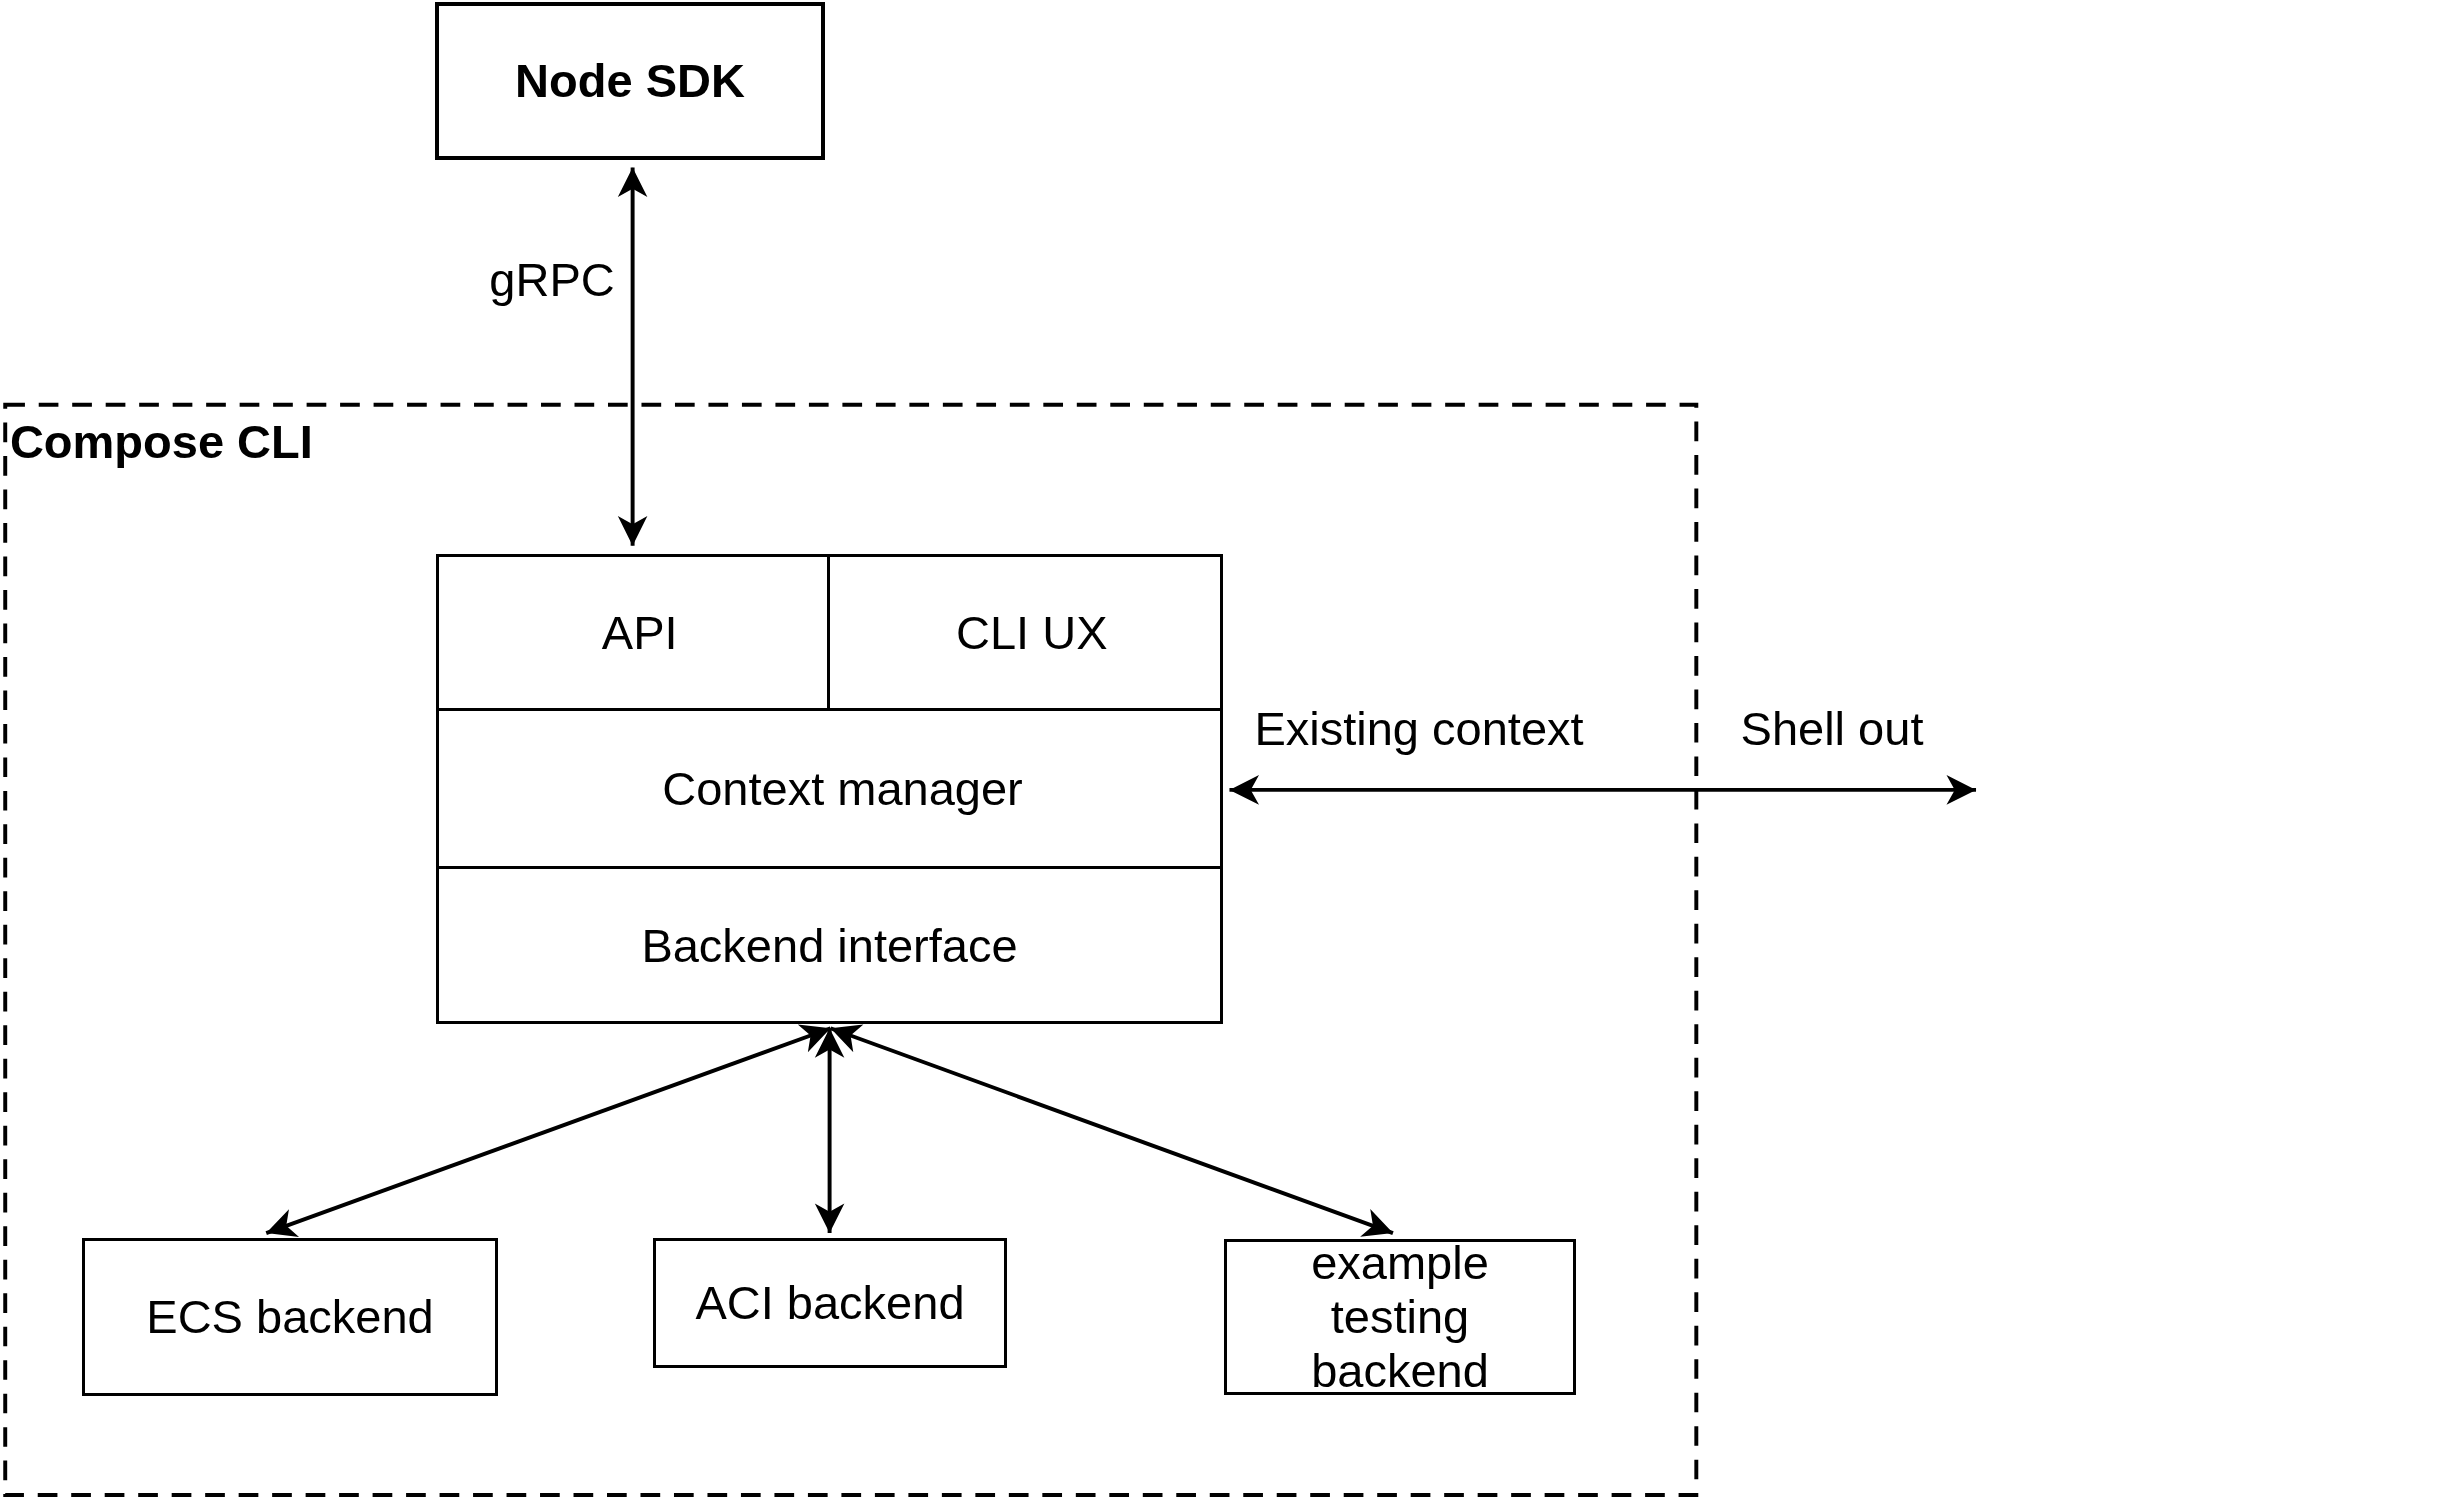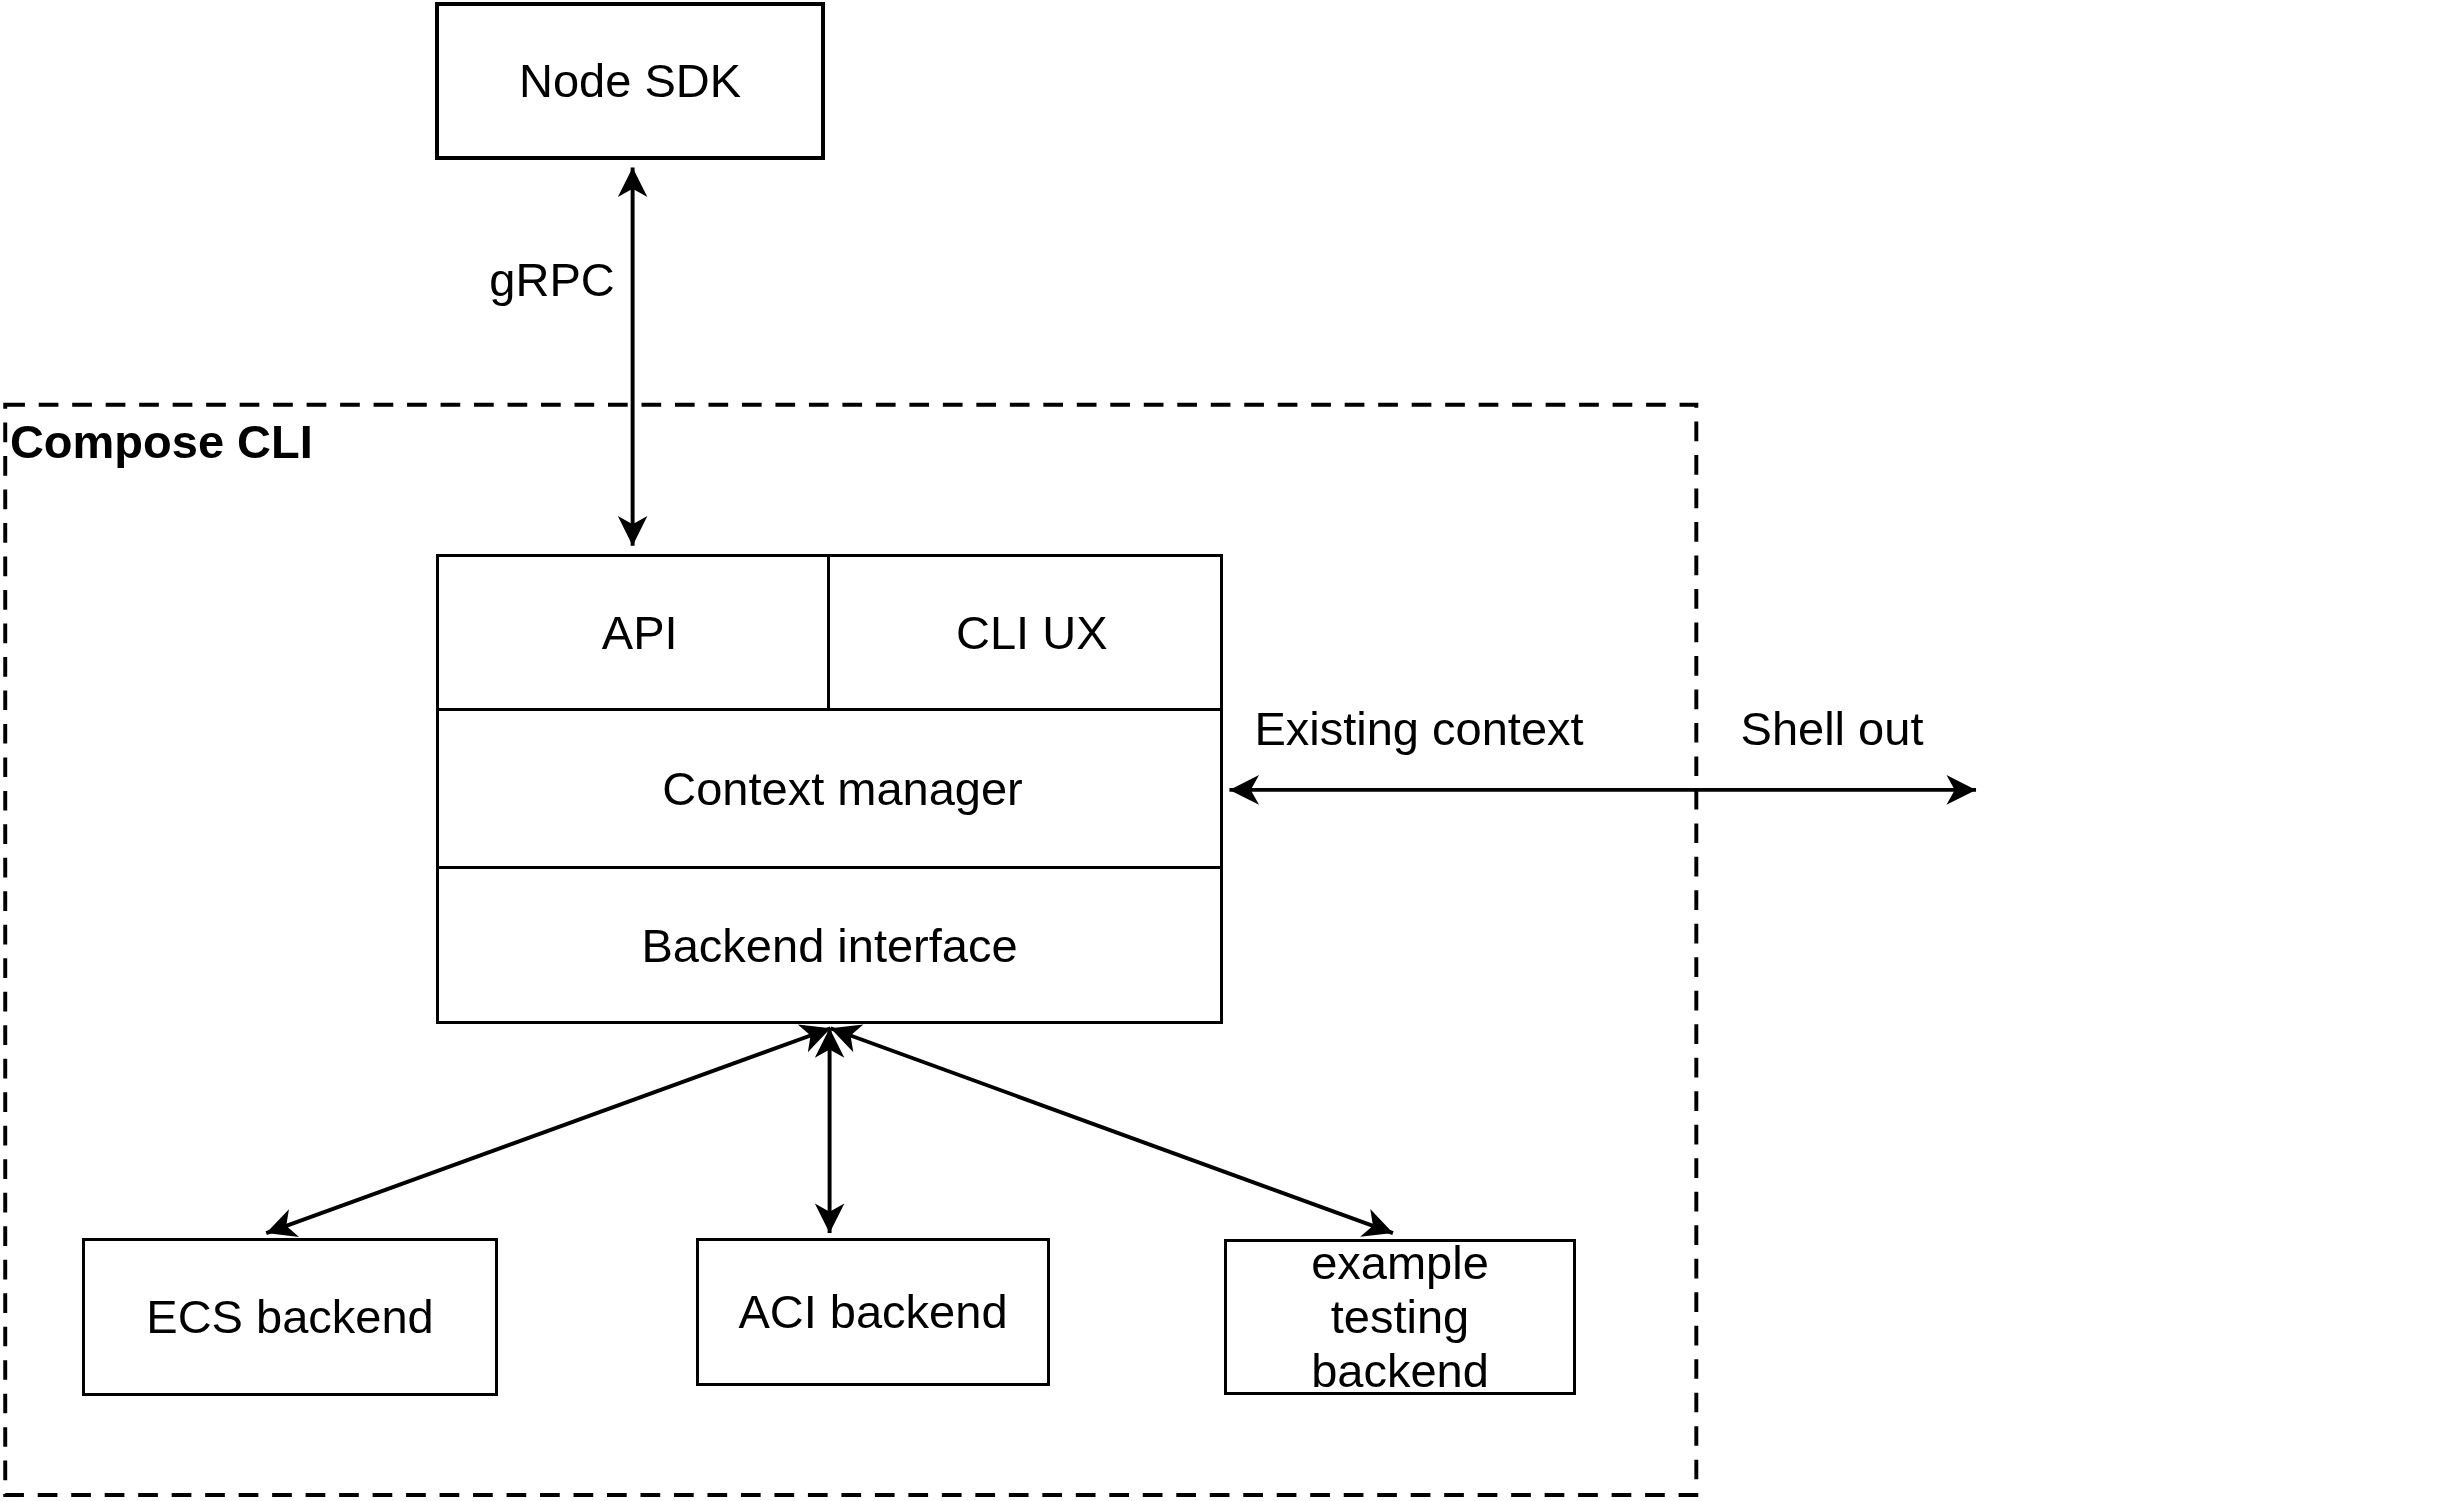--- a/index.html
+++ b/index.html
@@ -22,21 +22,21 @@
     background: #ffffff;
     border: 4.9px solid #000000;
     display: flex;
     align-items: center;
     justify-content: center;
     text-align: center;
     font-size: 47px;
     line-height: 1.15;
   }
   .node.thin { border-width: 3.9px; }
-  .bold { font-weight: normal; }
+  .bold { font-weight: bold; }
 
   
   #node-sdk { left: 435px; top: 2px; width: 390px; height: 158px; }
 
   
   #existing-cli { left: 1982px; top: 672px; width: 466px; height: 237px; }
 
   
   #stack {
     position: absolute;
@@ -64,21 +64,21 @@
     font-size: 47px;
     padding-left: 26px;
   }
   #stack .row3 {
     display: flex; align-items: center; justify-content: center;
     font-size: 47px;
   }
 
   
   #ecs-backend { left: 82px;  top: 1238px; width: 416px; height: 158px; border-width: 3.9px; }
-  #aci-backend { left: 653px; top: 1238px; width: 354px; height: 148px; border-width: 3.9px; margin-left: 43px; }
+  #aci-backend { left: 653px; top: 1238px; width: 354px; height: 130px; border-width: 3.9px; }
   #example-backend { left: 1224px; top: 1239px; width: 352px; height: 156px; border-width: 3.9px; padding: 0 10px; }
 
   
   .edge-label {
     position: absolute;
     font-size: 47px;
     white-space: nowrap;
     background: #ffffff;
   }
   #compose-cli-label { left: 9.9px; top: 414px; font-weight: bold; }

